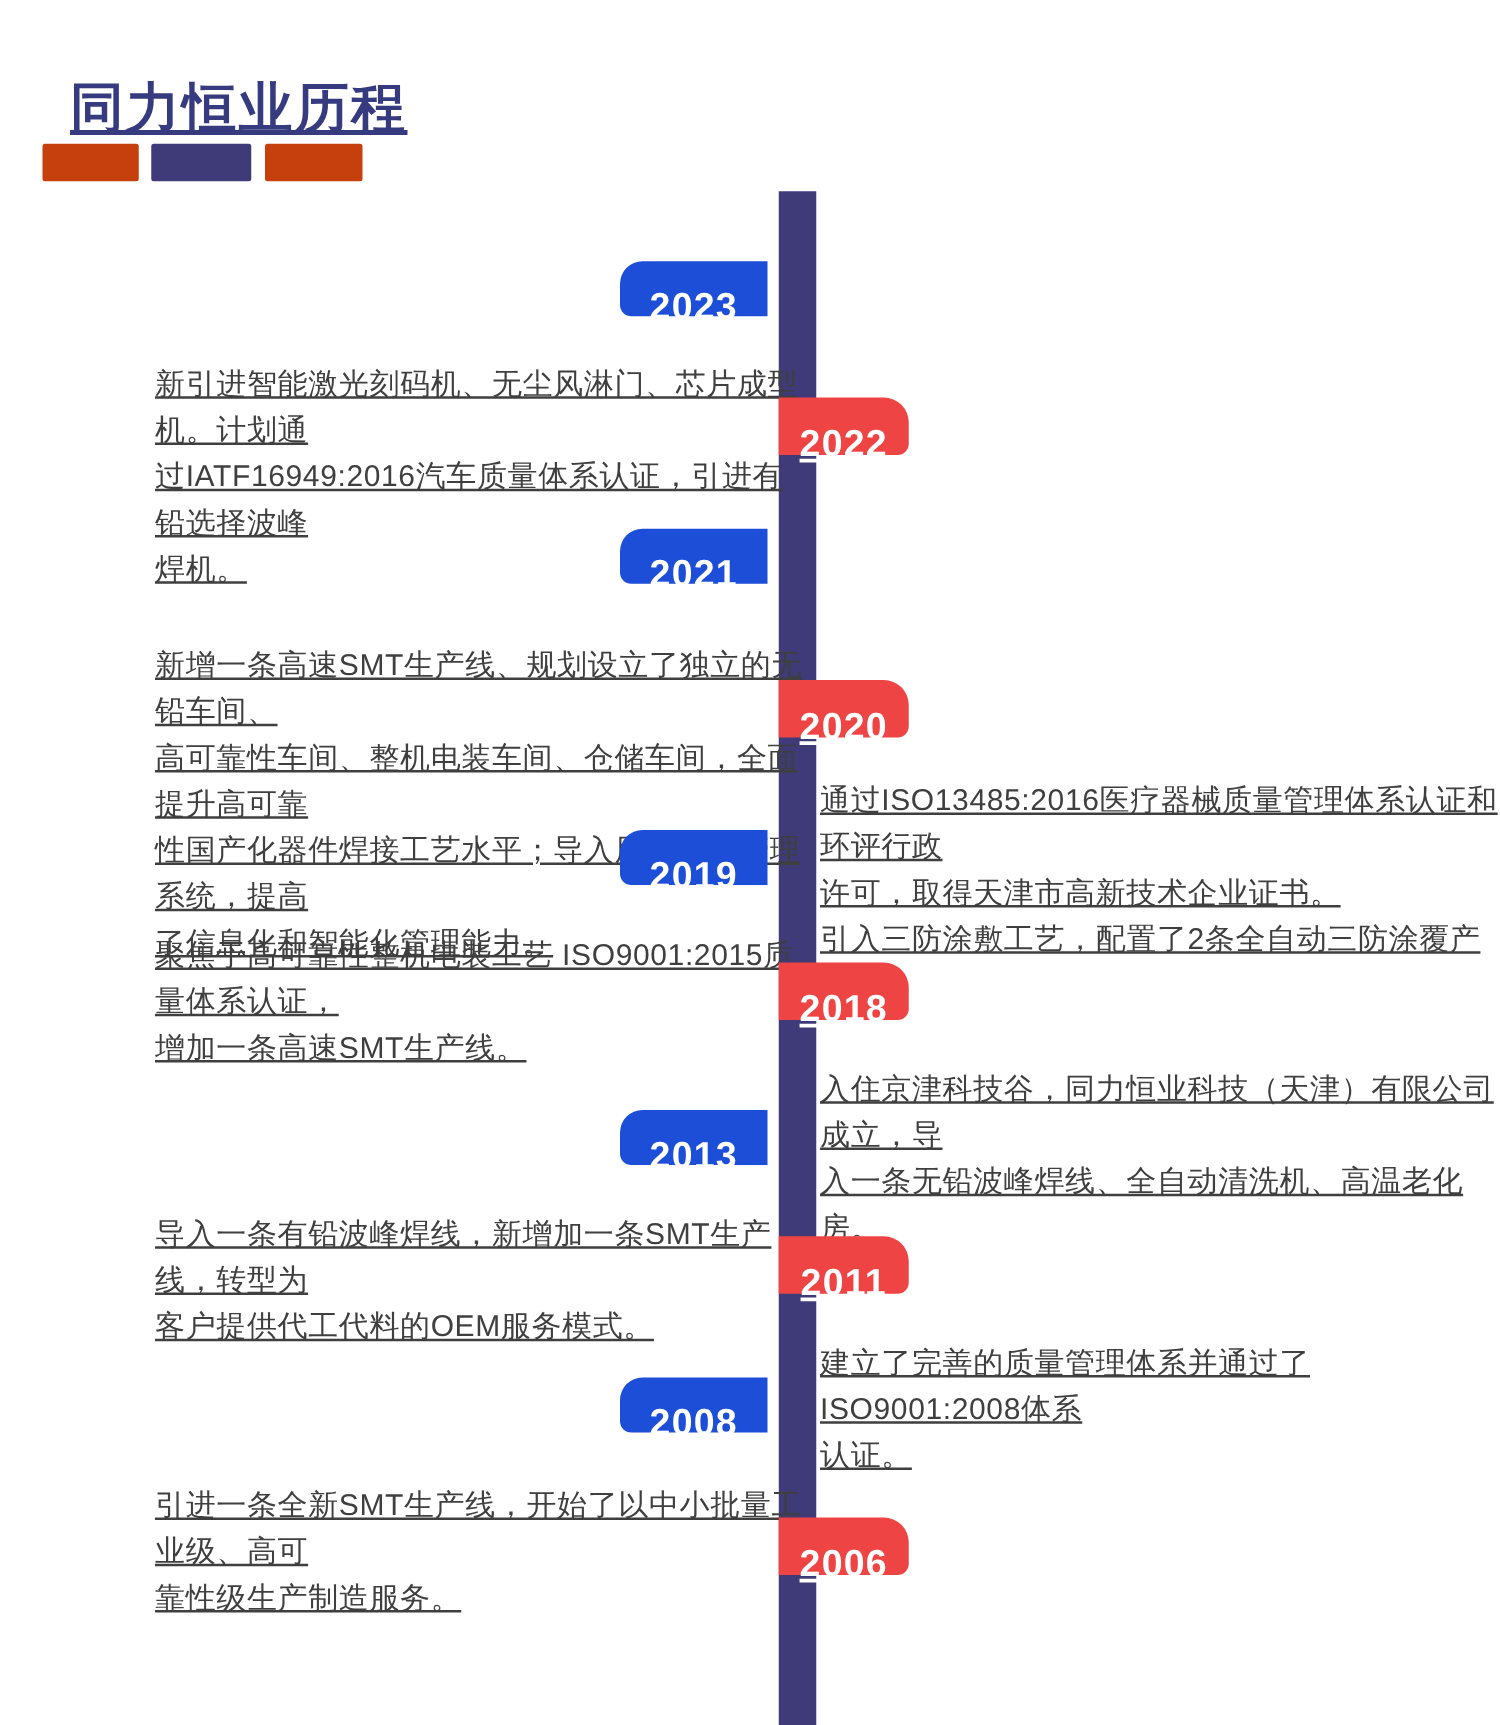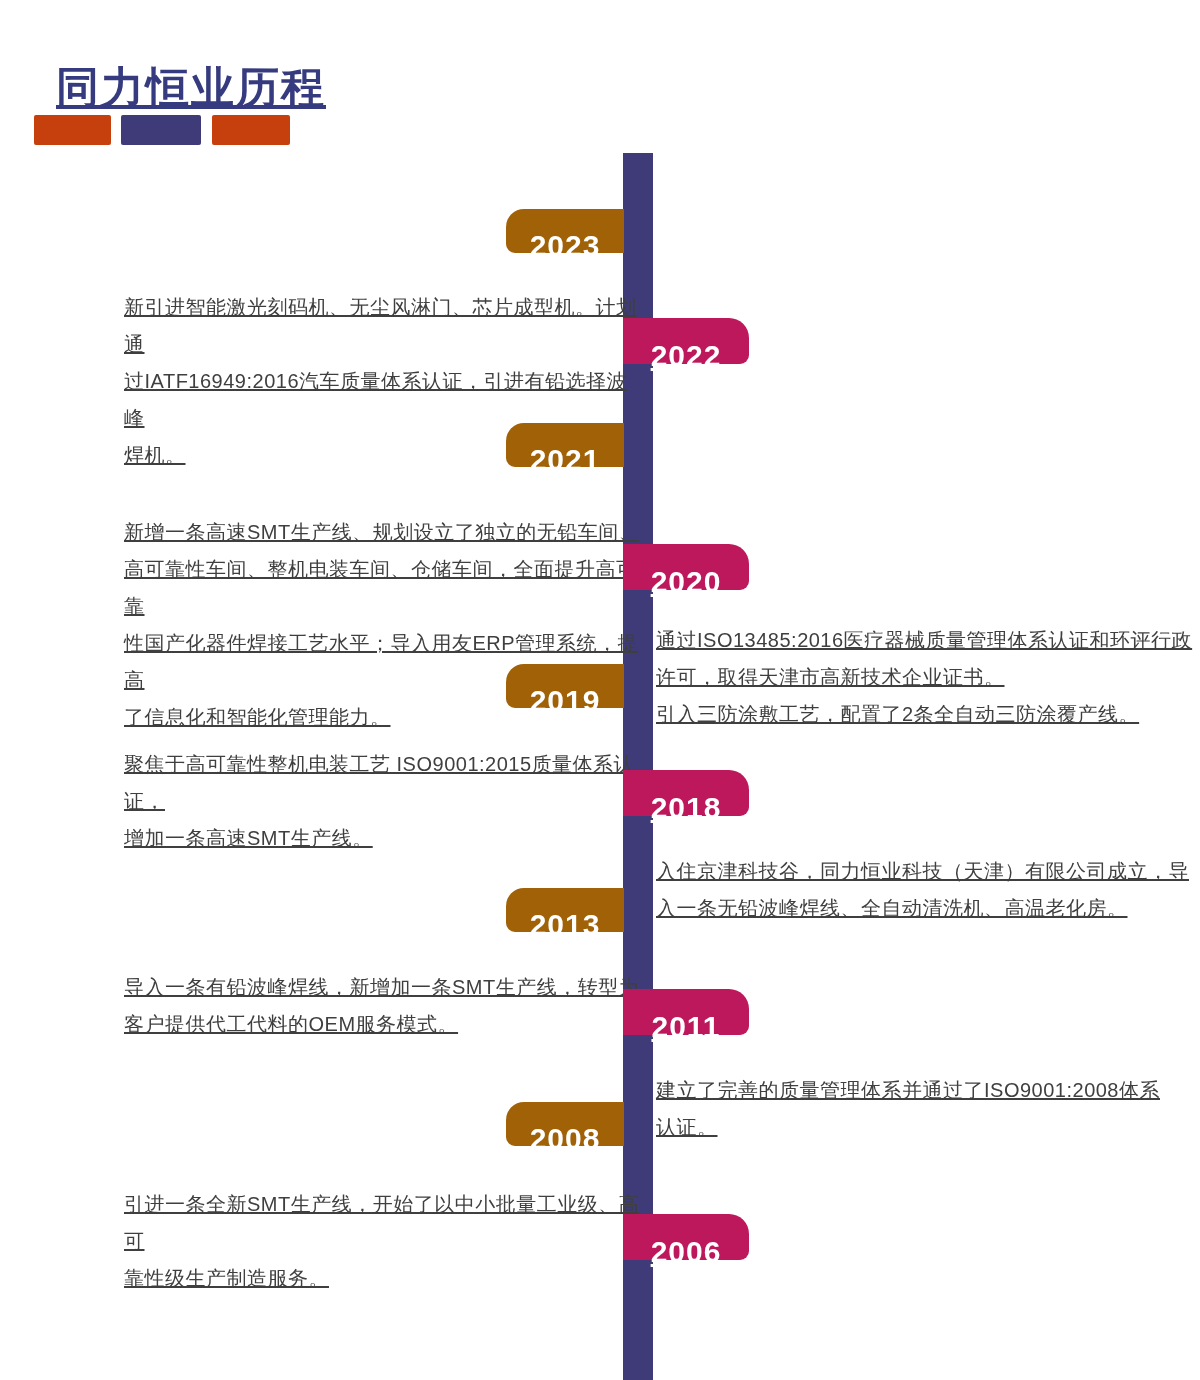--- a/index.html
+++ b/index.html
@@ -23,31 +23,31 @@
     position: absolute; left: 592px; top: 122px;
     width: 5px; height: 1238px; background: #3E3B78;
   }
 
   .year-badge {
     position: absolute; z-index: 2;
     color: #ffffff; font-weight: bold; font-size: 30px;
     letter-spacing: 1px; text-align: center;
   }
   .year-badge.left {
-    left: 475px; width: 118px; height: 44px; line-height: 44px;
-    background: #a16207; border-radius: 18px 0 0 9px;
+    left: 465px; width: 118px; height: 44px; line-height: 44px;
+    background: #1d4ed8; border-radius: 18px 0 0 9px;
   }
   .year-badge.right {
-    left: 592px; width: 126px; height: 46px; line-height: 46px;
-    background: #be185d; border-radius: 0 20px 9px 0;
+    left: 592px; width: 104px; height: 46px; line-height: 46px;
+    background: #ef4444; border-radius: 0 20px 9px 0;
   }
 
   .milestone-text {
     position: absolute; z-index: 1;
-    font-size: 20px; line-height: 37px; color: #3F3F3F;
+    font-size: 24px; line-height: 37px; color: #3F3F3F;
     white-space: pre-line; letter-spacing: 0.5px;
   }
   .milestone-text.left  { left: 78px;  width: 548px; }
   .milestone-text.right { left: 610px; width: 578px; }
 </style>
 </head>
 <body>
 
 <div class="page">
 

